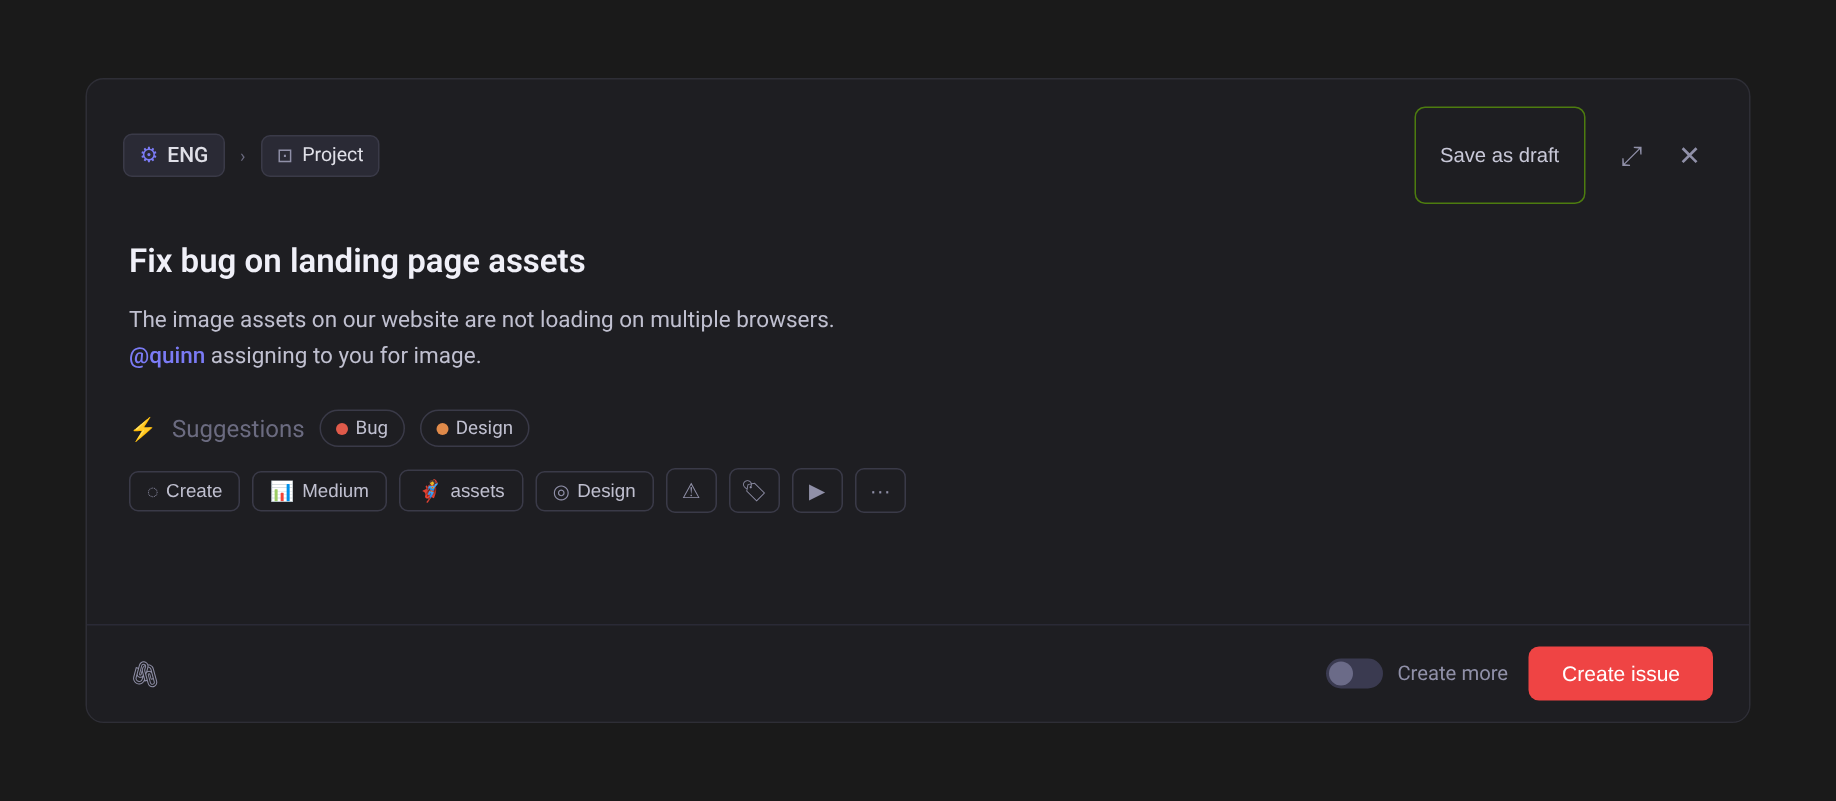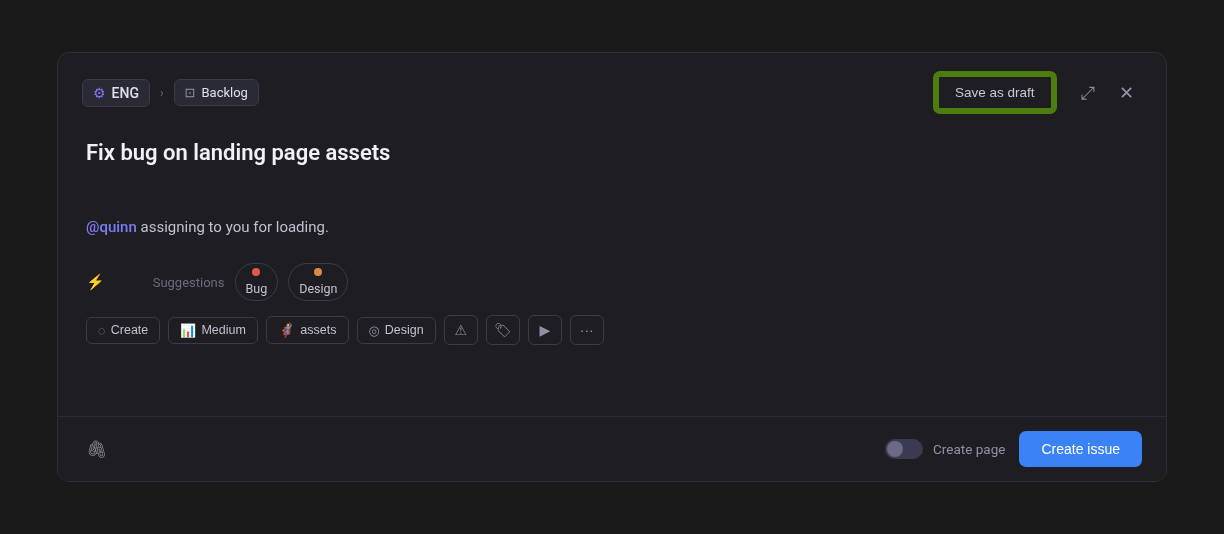--- a/index.html
+++ b/index.html
@@ -79,24 +79,24 @@
 
     .breadcrumb-template-label {
       color: #e0e0e8;
       font-size: 13px;
     }
 
     .header-spacer { flex: 1; }
 
     .save-draft-btn {
       background: transparent;
-      border: 6px solid #4d7c0f;
+      border: 1px solid #4d7c0f;
       border-radius: 7px;
       color: #c8c8d8;
-      padding: 8px 16px;
+      padding: 24px 16px;
       font-size: 13.5px;
       cursor: pointer;
       margin-right: 8px;
     }
 
     .expand-btn, .close-btn {
       background: transparent;
       border: none;
       color: #9090a8;
       font-size: 18px;
@@ -108,21 +108,21 @@
 
     .modal-body {
       padding: 12px 28px 16px 28px;
       flex: 1;
     }
 
     .issue-title {
       color: #f0f0f8;
       font-size: 22px;
       font-weight: 600;
-      margin-bottom: 26px;
+      margin-bottom: 14px;
       outline: none;
       border: none;
       background: transparent;
       width: 100%;
     }
 
     .issue-description {
       color: #c0c0d0;
       font-size: 15px;
       line-height: 1.6;
@@ -141,36 +141,34 @@
       margin-bottom: 14px;
     }
 
     .suggestions-icon {
       color: #6b6b80;
       font-size: 15px;
     }
 
     .suggestions-label {
       color: #6b6b80;
-      font-size: 13px;
-      margin-left: 38px;
+      font-size: 16px;
     }
 
     .tag {
       display: flex;
       align-items: center;
       gap: 5px;
       border: 1px solid #3a3a48;
       border-radius: 20px;
       padding: 4px 10px;
       font-size: 12.5px;
       color: #c0c0d0;
       cursor: pointer;
       background: transparent;
-      flex-direction: column;
     }
 
     .tag-dot {
       width: 8px;
       height: 8px;
       border-radius: 50%;
       flex-shrink: 0;
     }
 
     .dot-red { background: #e05a4a; }
@@ -263,21 +261,21 @@
       left: 2px;
       transition: left 0.2s;
     }
 
     .create-more-label {
       color: #9090a8;
       font-size: 13.5px;
     }
 
     .create-issue-btn {
-      background: #3b82f6;
+      background: #ef4444;
       color: #fff;
       border: none;
       border-radius: 7px;
       padding: 10px 22px;
       font-size: 14px;
       font-weight: 500;
       cursor: pointer;
     }
   </style>
 </head>
@@ -286,38 +284,38 @@
 <div class="modal">
 
   <div class="modal-header">
     <div class="breadcrumb-eng">
       <span class="gear-icon">⚙</span>
       <span class="breadcrumb-eng-label">ENG</span>
     </div>
     <span class="chevron">›</span>
     <div class="breadcrumb-template">
       <span class="template-icon">⊡</span>
-      <span class="breadcrumb-template-label">Backlog</span>
+      <span class="breadcrumb-template-label">Project</span>
     </div>
     <div class="header-spacer"></div>
     <button class="save-draft-btn">Save as draft</button>
     <button class="expand-btn">
       <span>⤢</span>
     </button>
     <button class="close-btn">
       <span>✕</span>
     </button>
   </div>
 
   <div class="modal-body">
     <div class="issue-title">Fix bug on landing page assets</div>
 
     <div class="issue-description">
-      <br>
-      <span class="mention">@quinn</span><span> assigning to you for loading.</span>
+      <span>The image assets on our website are not loading on multiple browsers.</span><br>
+      <span class="mention">@quinn</span><span> assigning to you for image.</span>
     </div>
 
     <div class="suggestions-row">
       <span class="suggestions-icon">⚡</span>
       <span class="suggestions-label">Suggestions</span>
       <div class="tag">
         <span class="tag-dot dot-red"></span>
         <span>Bug</span>
       </div>
       <div class="tag">
@@ -358,18 +356,18 @@
     </div>
   </div>
 
   <div class="modal-footer">
     <span class="attach-icon">🖇</span>
     <div class="footer-spacer"></div>
     <div class="create-more-area">
       <div class="toggle">
         <div class="toggle-knob"></div>
       </div>
-      <span class="create-more-label">Create page</span>
+      <span class="create-more-label">Create more</span>
     </div>
     <button class="create-issue-btn">Create issue</button>
   </div>
 
 </div>
 
 </body></html>

